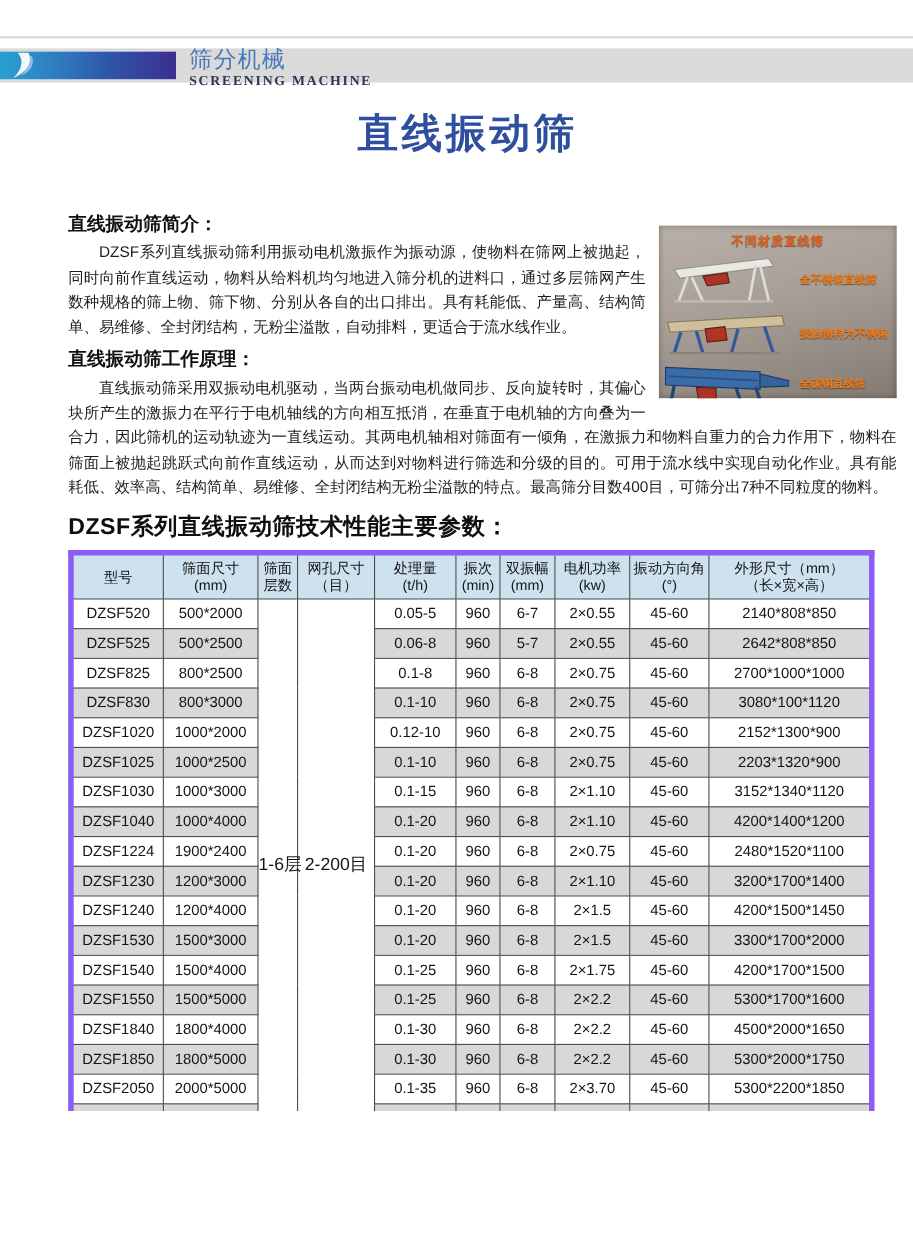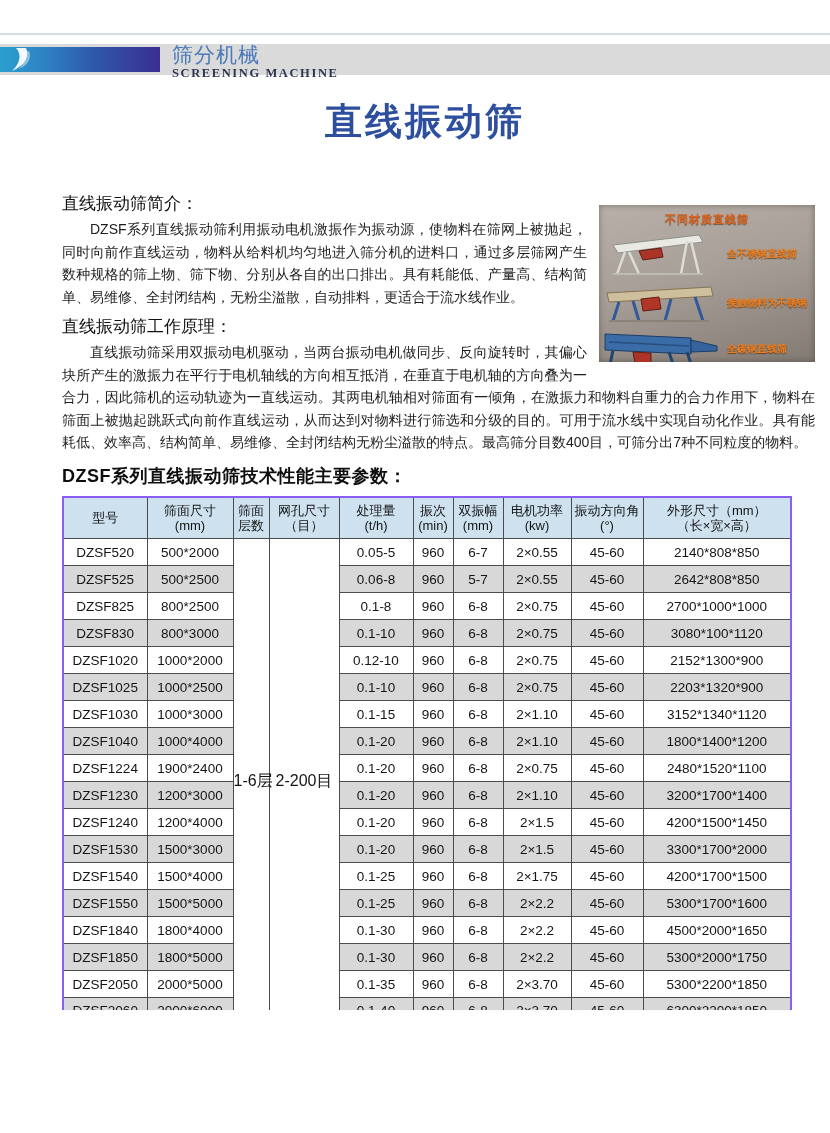--- a/index.html
+++ b/index.html
@@ -72,45 +72,45 @@
   .figure-row { display: flex; align-items: center; }
   .figure-row svg { flex: 0 0 128px; }
   .figure-label {
     flex: 1;
     font-size: 10px; font-weight: bold;
     color: #ef7d1d;
     text-shadow: 0 1px 1px rgba(60,30,0,.65);
     white-space: nowrap;
   }
   .section-heading {
-    font-size: 17px; font-weight: normal;
+    font-size: 17px; font-weight: bold;
     color: #101010;
     line-height: 22px;
     margin-bottom: 3px;
   }
   .section-body {
     font-size: 14px; line-height: 22.5px;
     color: #1d1d1d;
     text-align: justify;
     text-indent: 2em;
     margin-bottom: 8px;
   }
   
   .table-title {
     clear: left;
     margin: 10px 15px 8px 62px;
-    font-size: 18px; font-weight: bold; color: #0e0e0e;
+    font-size: 21px; font-weight: bold; color: #0e0e0e;
     letter-spacing: .5px;
   }
   table.spec {
     margin-left: 62px;
     border-collapse: collapse;
     table-layout: fixed;
     width: 728px;
-    border: 2px solid #8b5cf6;
+    border: 5px solid #8b5cf6;
   }
   table.spec th, table.spec td {
     border: 1px solid #4c4c4c;
     text-align: center;
     vertical-align: middle;
     font-weight: normal;
     color: #141414;
     overflow: visible;
   }
   table.spec th {
@@ -363,21 +363,21 @@
           <td>3152*1340*1120</td>
         </tr>
         <tr class="alt">
           <td>DZSF1040</td>
           <td>1000*4000</td>
           <td>0.1-20</td>
           <td>960</td>
           <td>6-8</td>
           <td>2×1.10</td>
           <td>45-60</td>
-          <td>1800*1400*1200</td>
+          <td>4200*1400*1200</td>
         </tr>
         <tr>
           <td>DZSF1224</td>
           <td>1900*2400</td>
           <td>0.1-20</td>
           <td>960</td>
           <td>6-8</td>
           <td>2×0.75</td>
           <td>45-60</td>
           <td>2480*1520*1100</td>

